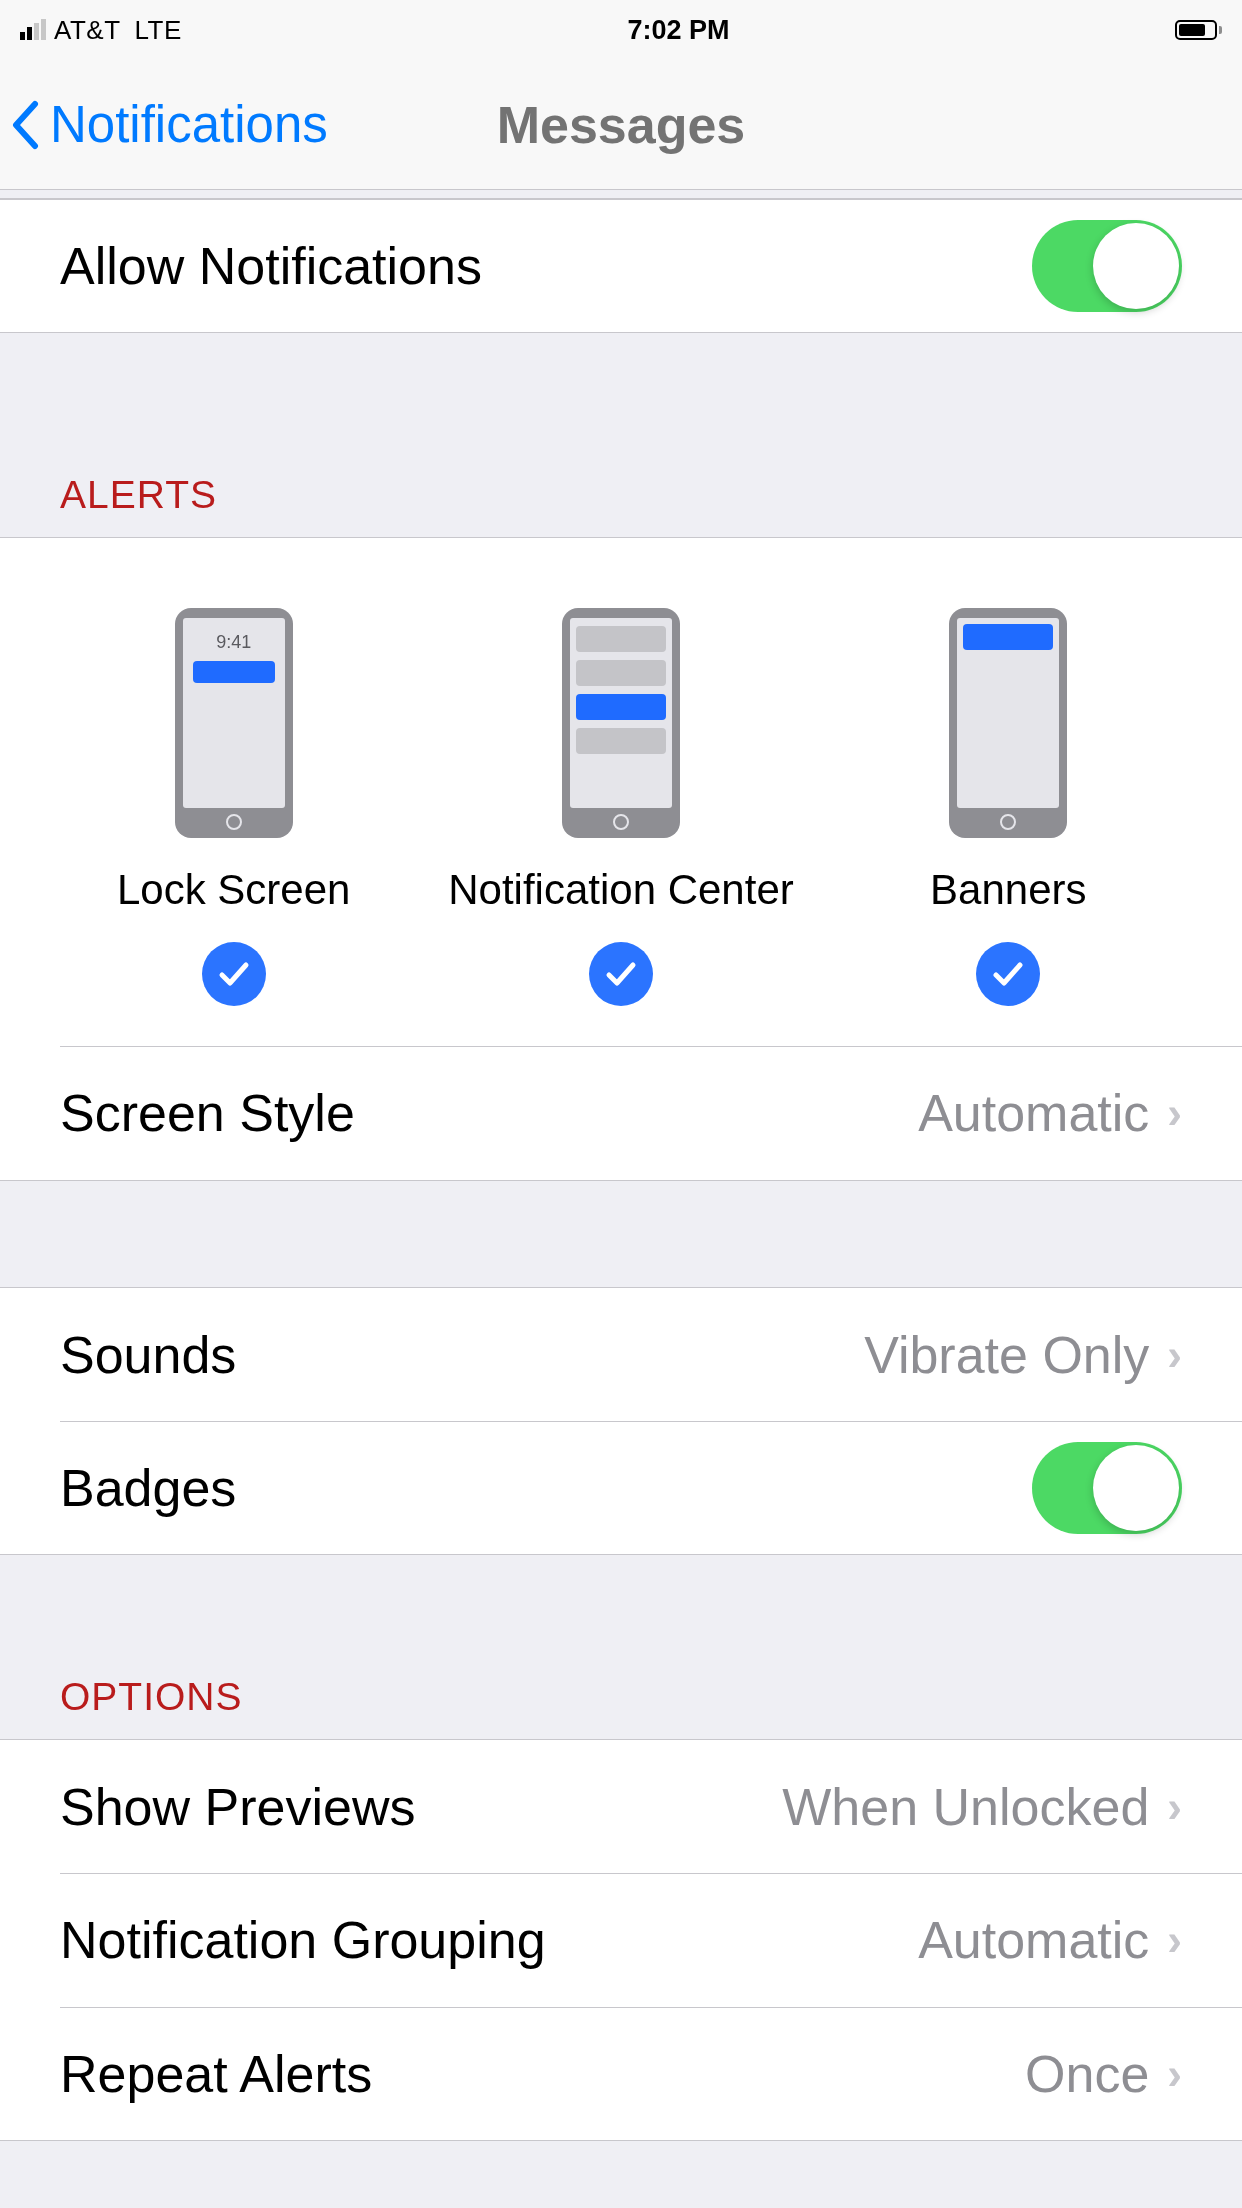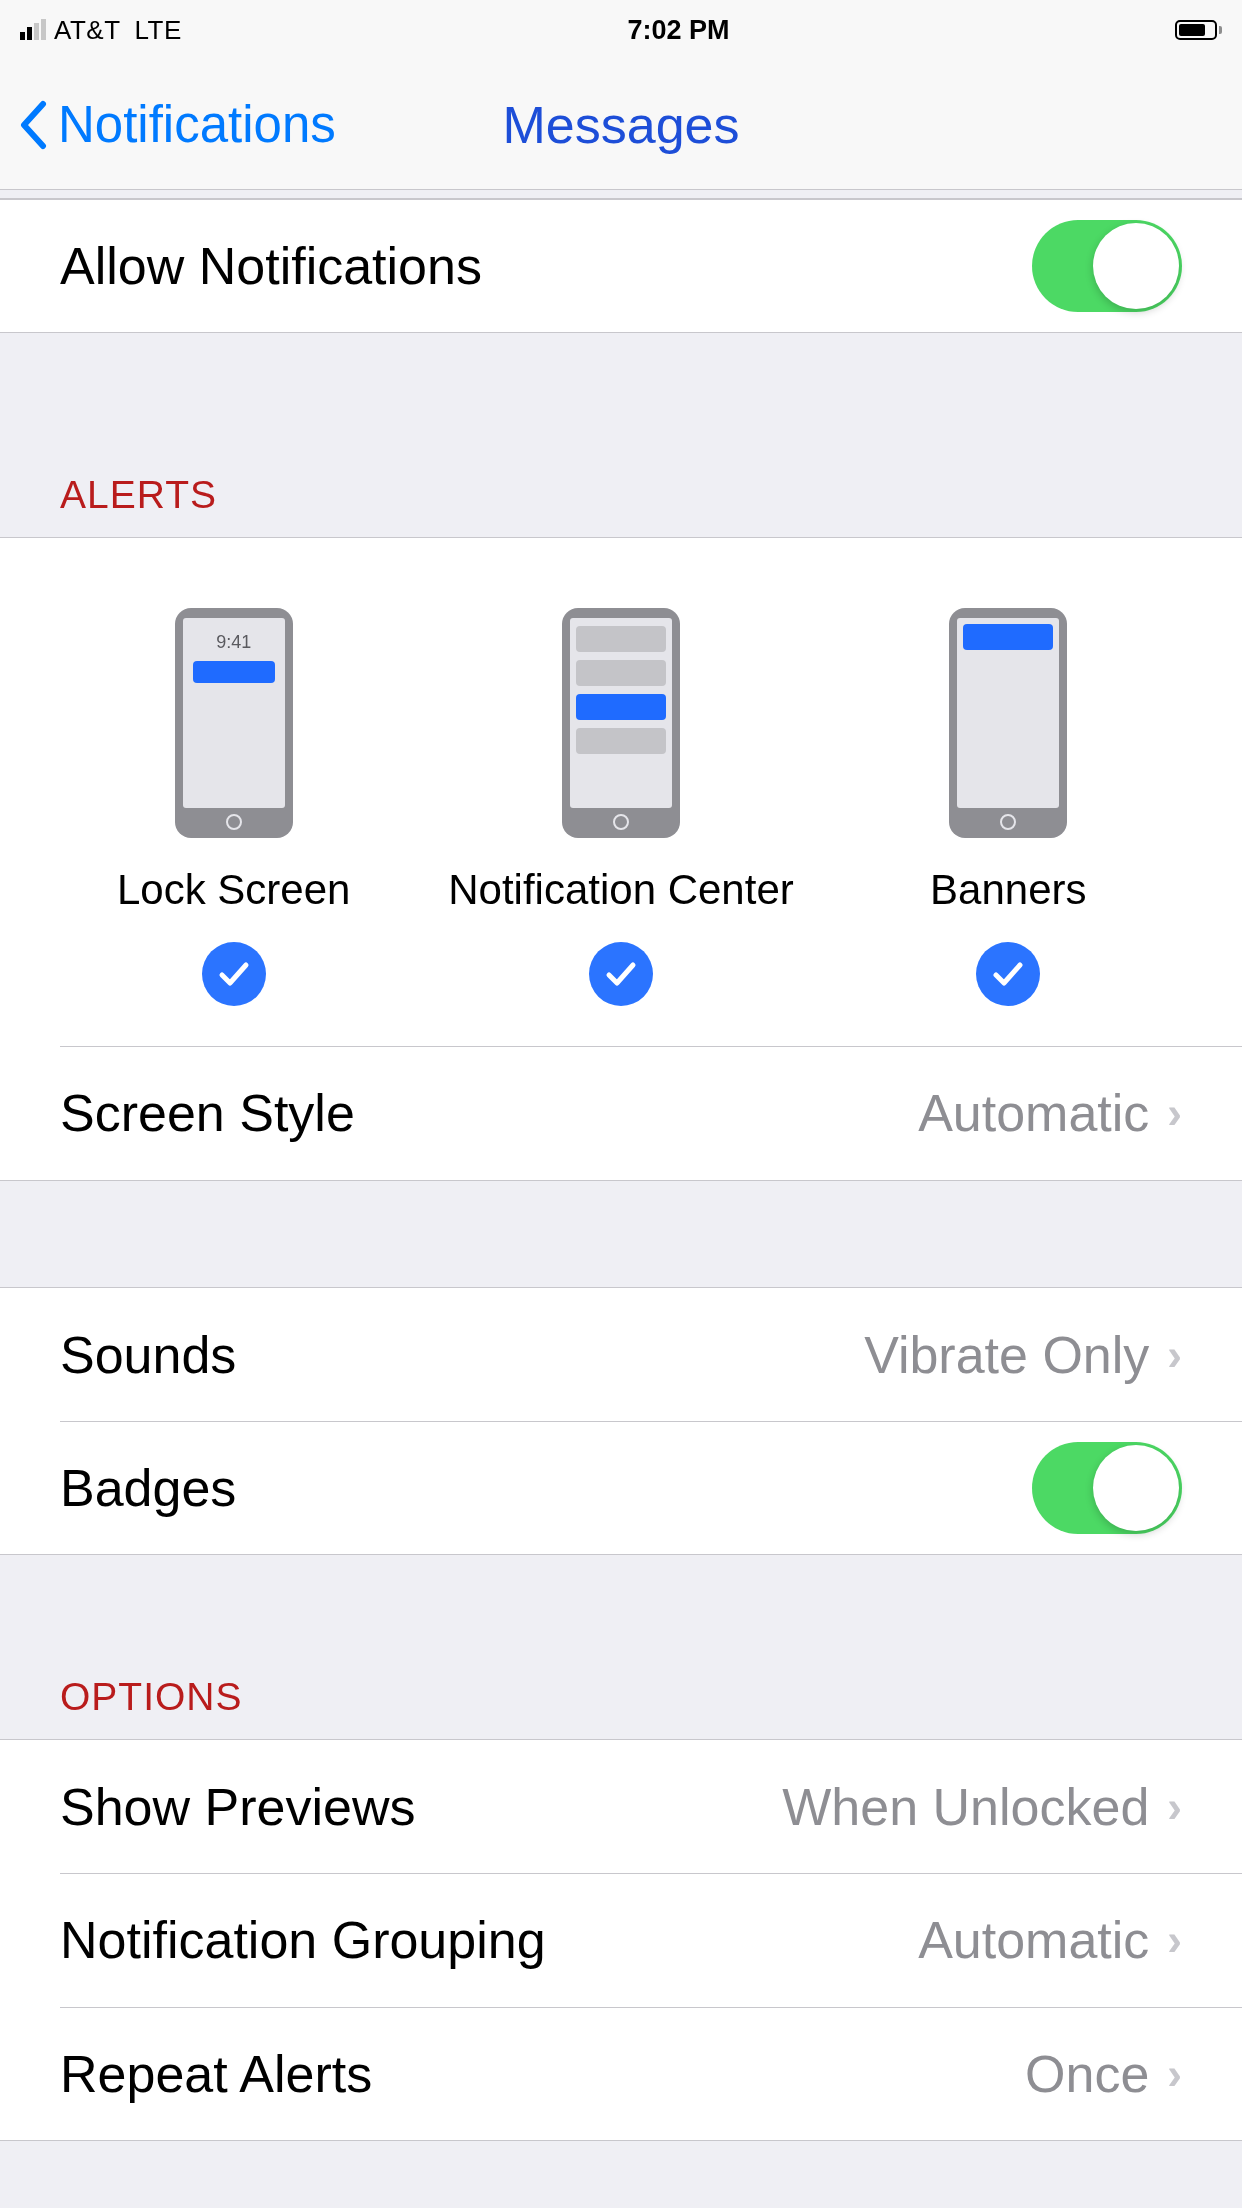--- a/index.html
+++ b/index.html
@@ -77,32 +77,32 @@
       height: 130px;
       background: #f8f8f8;
       border-bottom: 1px solid #c8c7cc;
       display: flex;
       align-items: center;
       justify-content: center;
       position: relative;
     }
     .back-button {
       position: absolute;
-      left: 18px;
+      left: 10px;
       display: flex;
       align-items: center;
       color: #007aff;
       font-size: 51px;
       font-weight: 400;
       gap: 10px;
     }
     .nav-title {
       font-size: 52px;
-      font-weight: 400;
-      color: #1d4ed8;
+      font-weight: 700;
+      color: #737373;
     }
     
     .thin-separator {
       height: 9px;
       background: #efeff4;
       border-bottom: 1px solid #c8c7cc;
     }
     
     .section-header {
       color: #b91c1c;

